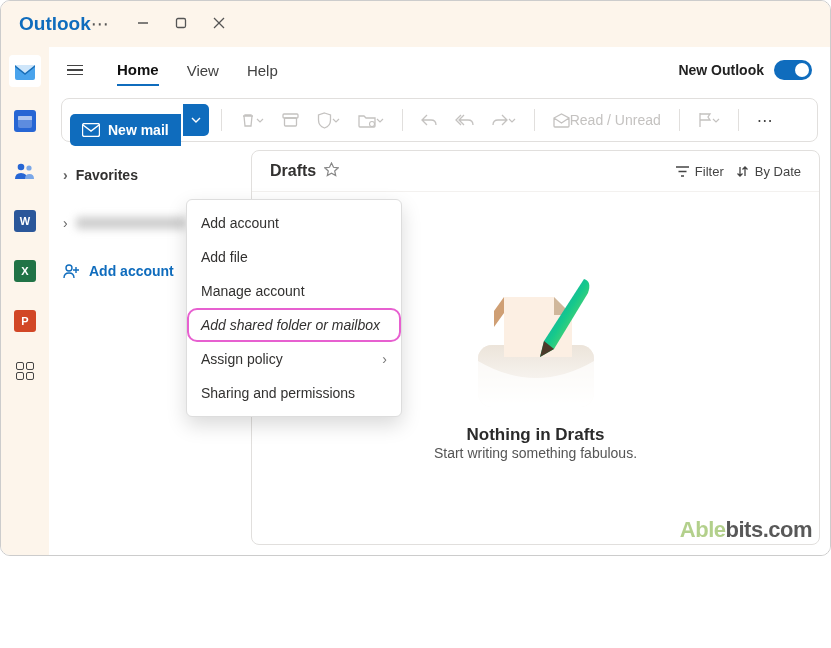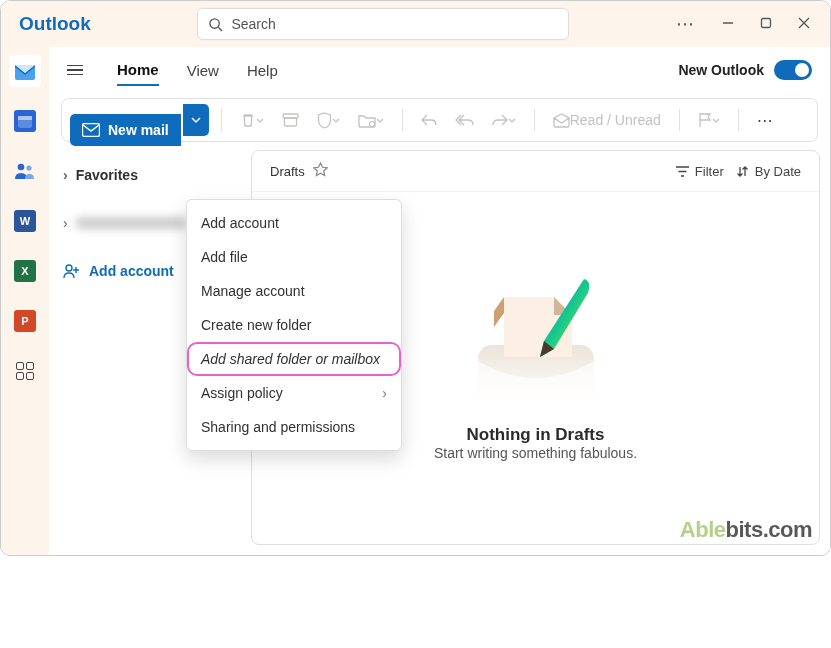--- a/index.html
+++ b/index.html
@@ -53,21 +53,21 @@
   .content{flex:1;display:flex;min-height:0;}
   .folders{width:190px;padding:10px 6px;}
   .folder-row{display:flex;align-items:center;gap:8px;height:30px;padding:0 8px;color:#323130;}
   .folder-row.bold{font-weight:600;}
   .folder-row.link{color:var(--accent-blue);font-weight:600;}
   .chev{color:#666;}
   .blurred{filter:blur(4px);color:#555;background:linear-gradient(#ccc,#ccc);border-radius:3px;height:12px;width:110px;}
 
   .list{flex:1;border-left:1px solid var(--bg-cream);border-top:0;margin:0 10px 10px 0;border:1px solid var(--border);border-radius:8px;display:flex;flex-direction:column;background:#fff;position:relative;}
   .list-header{height:40px;display:flex;align-items:center;padding:0 18px;border-bottom:1px solid #f3f1ef;}
-  .list-title{font-weight:400;font-size:13px;}
+  .list-title{font-weight:700;font-size:16px;}
   .star{color:#888;margin-left:8px;}
   .list-tools{display:flex;gap:12px;align-items:center;color:#444;font-size:13px;}
   .list-tools .tool{display:flex;align-items:center;gap:6px;}
   .flex1{flex:1;}
   .empty{flex:1;display:flex;flex-direction:column;align-items:center;justify-content:center;color:#2b2b2b;}
   .empty-title{font-weight:700;font-size:17px;}
   .empty-sub{color:#555;font-size:14px;}
   .tray{width:140px;height:150px;position:relative;}
 
   
@@ -78,29 +78,20 @@
   .watermark{position:absolute;right:18px;bottom:12px;font-size:22px;font-weight:700;color:#8cb84f;opacity:0.65;letter-spacing:-0.5px;}
   .watermark .gray{color:#000000;}
 </style>
 </head>
 <body>
 
 <div class="window">
 
   <div class="titlebar">
     <div class="app-brand">Outlook</div>
-    <div class="search-wrap">
-      <div class="search">
-        <svg width="15" height="15" viewBox="0 0 16 16">
-            <circle cx="7" cy="7" r="5" fill="none" stroke="#555" stroke-width="1.4"></circle>
-            <line x1="11" y1="11" x2="15" y2="15" stroke="#555" stroke-width="1.4"></line>
-          </svg>
-        <span>Search</span>
-      </div>
-    </div>
     <div class="winbtns">
       <span class="ellipsis">⋯</span>
       <span class="winbtn">
         <svg width="12" height="12" viewBox="0 0 12 12">
             <line x1="1" y1="6" x2="11" y2="6" stroke="#555" stroke-width="1.3"></line>
           </svg>
       </span>
       <span class="winbtn">
         <svg width="12" height="12" viewBox="0 0 12 12">
             <rect x="1.5" y="1.5" width="9" height="9" rx="1.5" fill="none" stroke="#555" stroke-width="1.3"></rect>
@@ -354,23 +345,20 @@
   <div class="ctxmenu">
     <div class="ctx-item">
         <span>Add account</span>
       </div>
     <div class="ctx-item">
         <span>Add file</span>
       </div>
     <div class="ctx-item">
         <span>Manage account</span>
       </div>
-    <div class="ctx-item">
-        <span>Create new folder</span>
-      </div>
     <div class="ctx-item hl">
         <span>Add shared folder or mailbox</span>
       </div>
     <div class="ctx-item">
       <span>Assign policy</span>
       <span style="color:#777">›</span>
     </div>
     <div class="ctx-item">
         <span>Sharing and permissions</span>
       </div>

